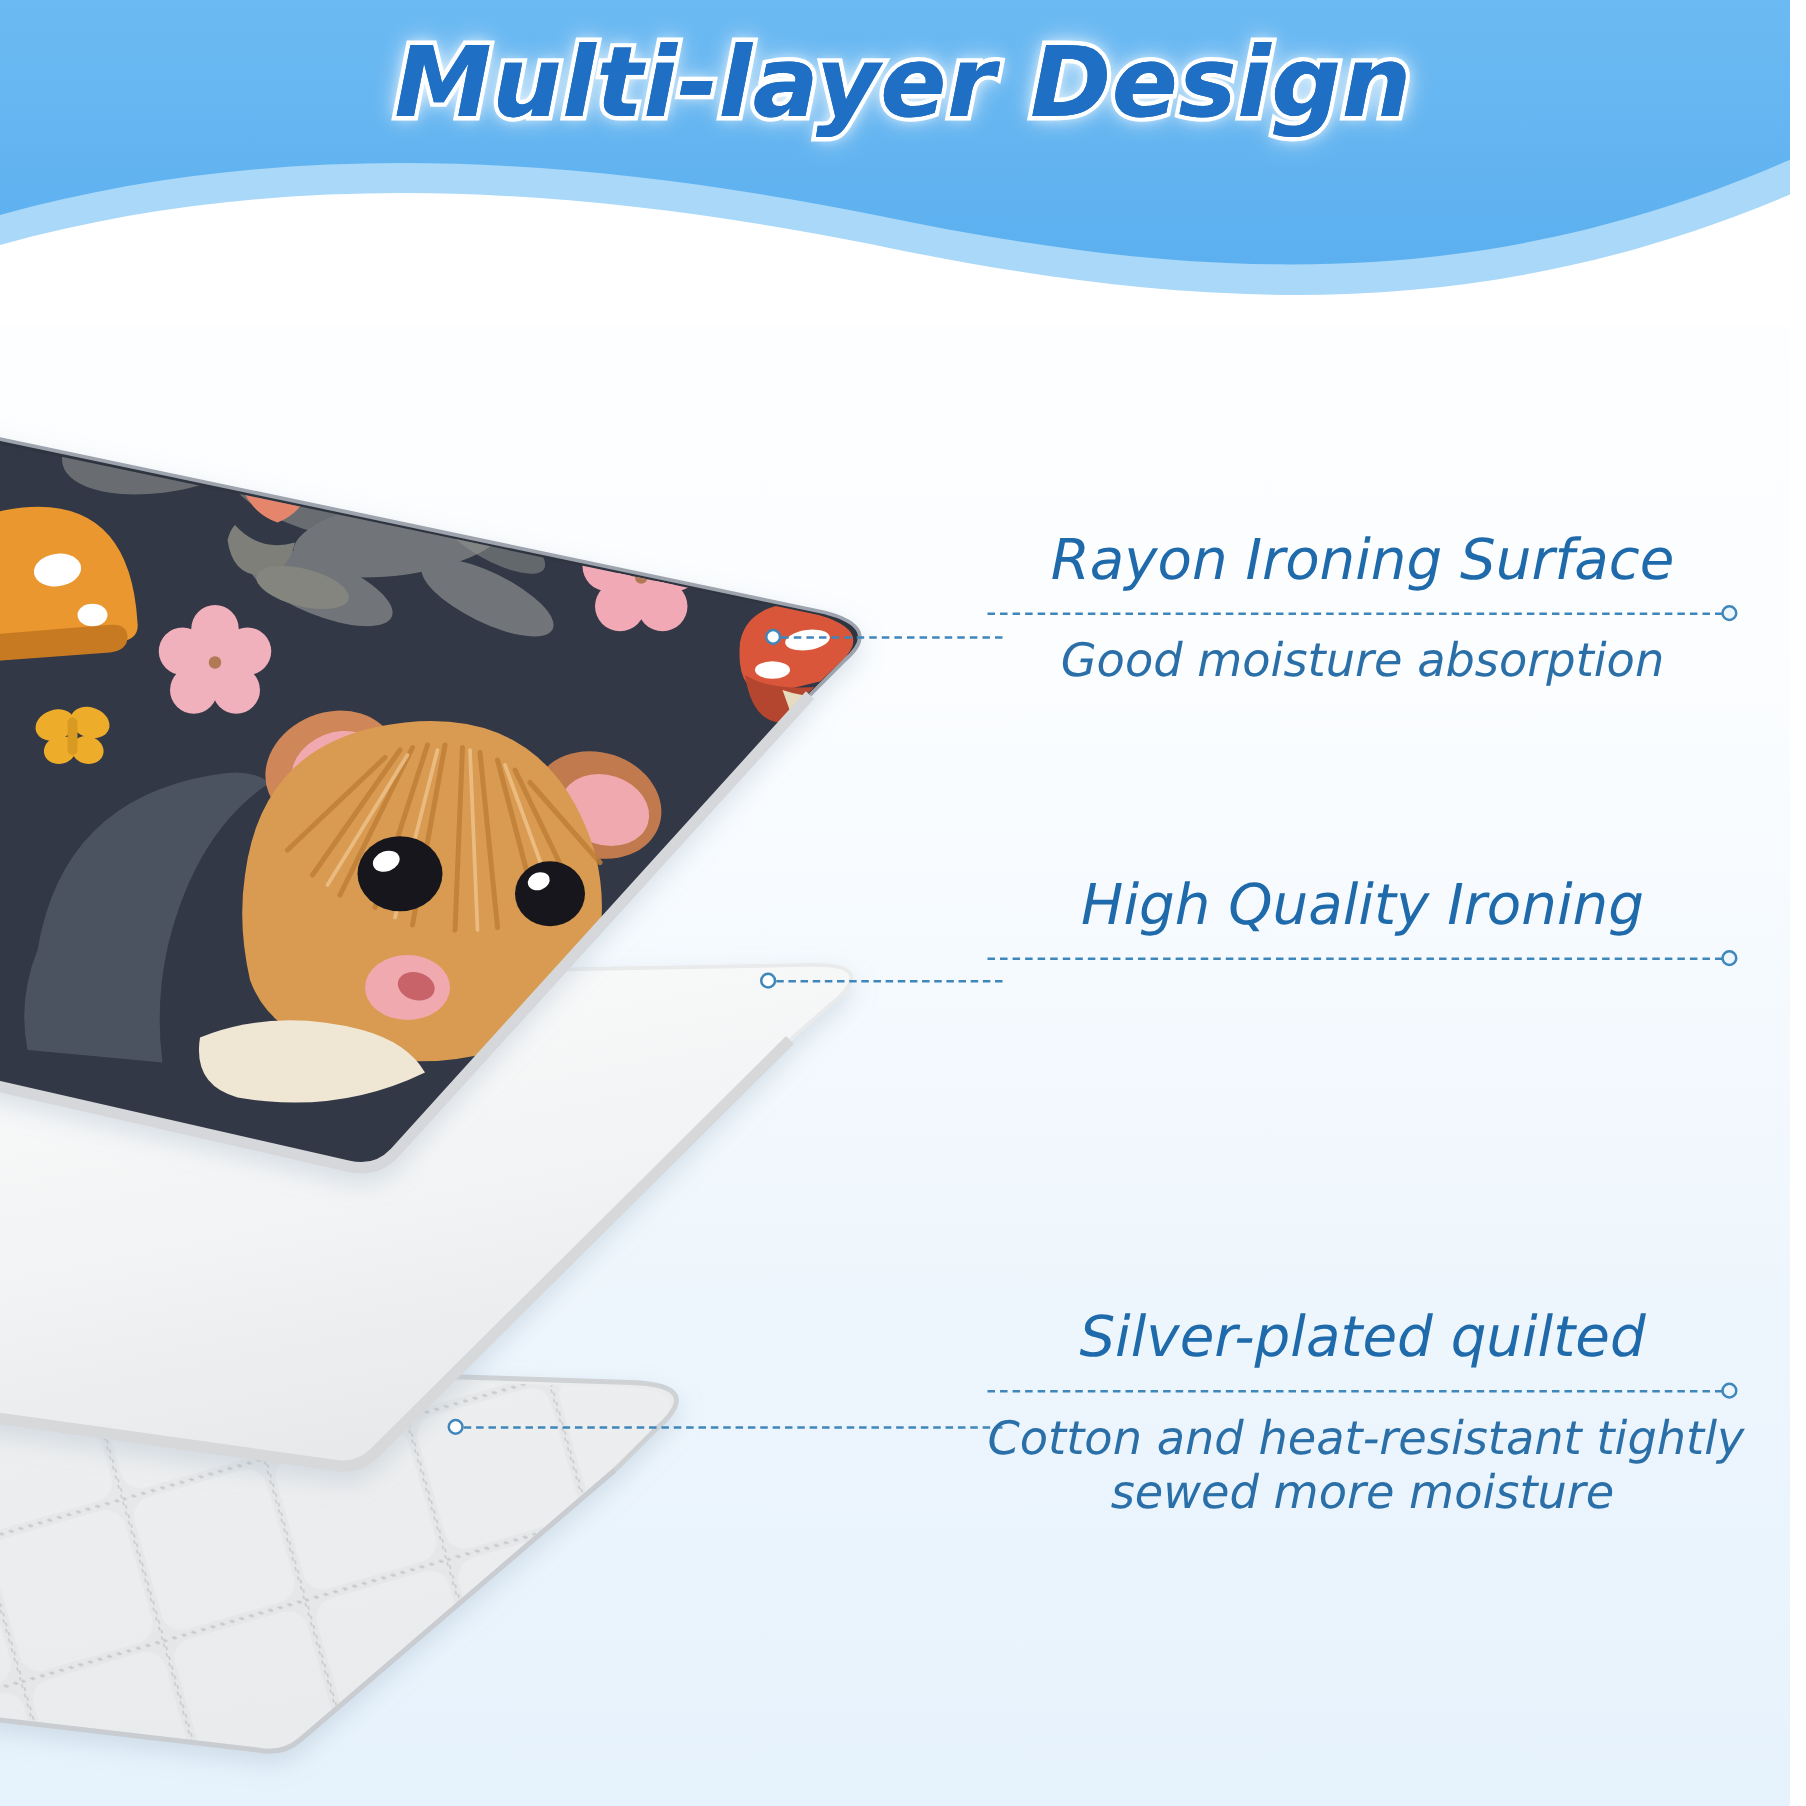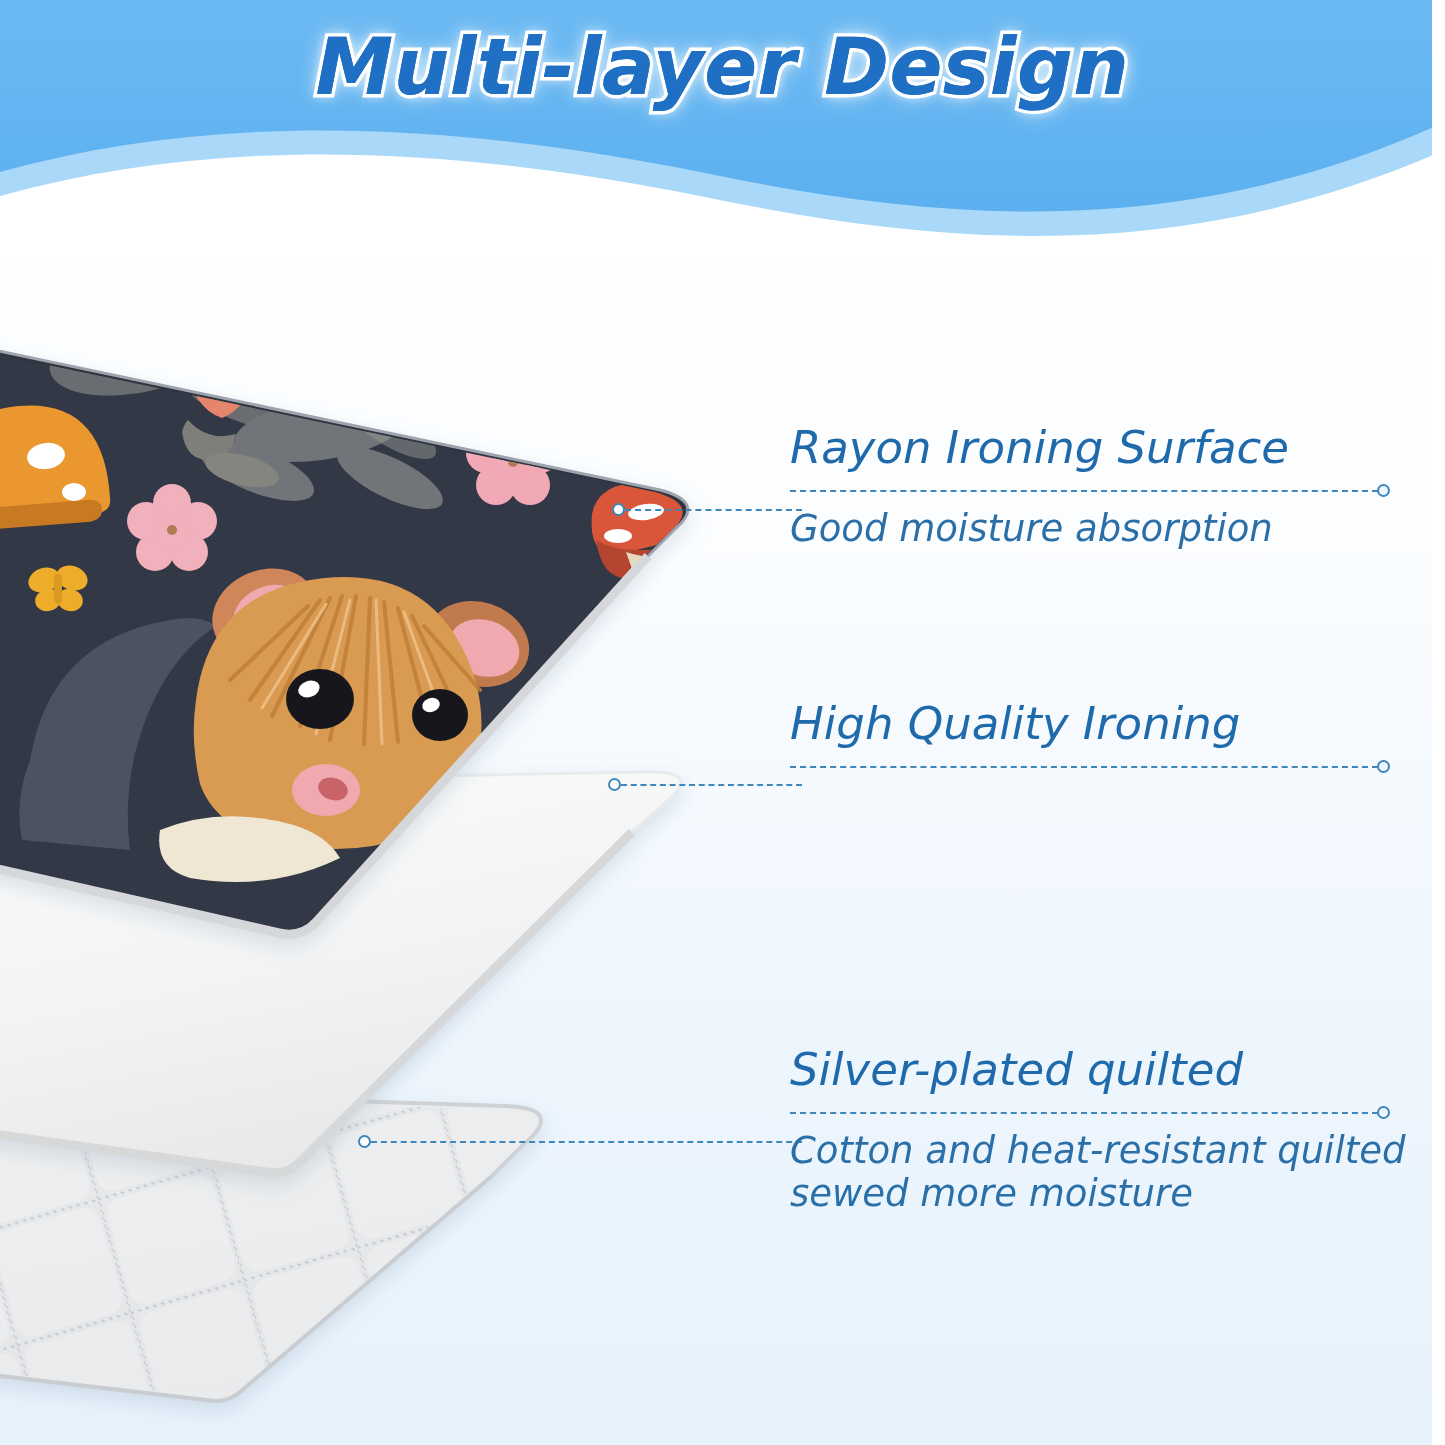--- a/index.html
+++ b/index.html
@@ -68,21 +68,21 @@
     top: 0; left: 0;
     width: 1445px;
     height: 1445px;
   }
   .stack svg { display: block; }
 
   
   .callout {
     position: absolute;
     width: 600px;
-    text-align: left;
+    text-align: center;
   }
   .callout-heading {
     font-family: "DejaVu Sans", sans-serif;
     font-style: italic;
     font-weight: normal;
     font-size: 45px;
     line-height: 1.06;
     color: #1f6aab;
     white-space: nowrap;
   }
@@ -394,18 +394,18 @@
     </div>
   </div>
 
   <div class="callout" id="callout-3">
     <div class="callout-heading">Silver-plated quilted</div>
     <div class="callout-rule">
       <span class="dash"></span>
       <span class="endcap"></span>
     </div>
     <div class="callout-sub">
-      <div>Cotton and heat-resistant quilted</div>
+      <div>Cotton and heat-resistant tightly</div>
       <div>sewed more moisture</div>
     </div>
   </div>
 
 </div>
 
 </body></html>

